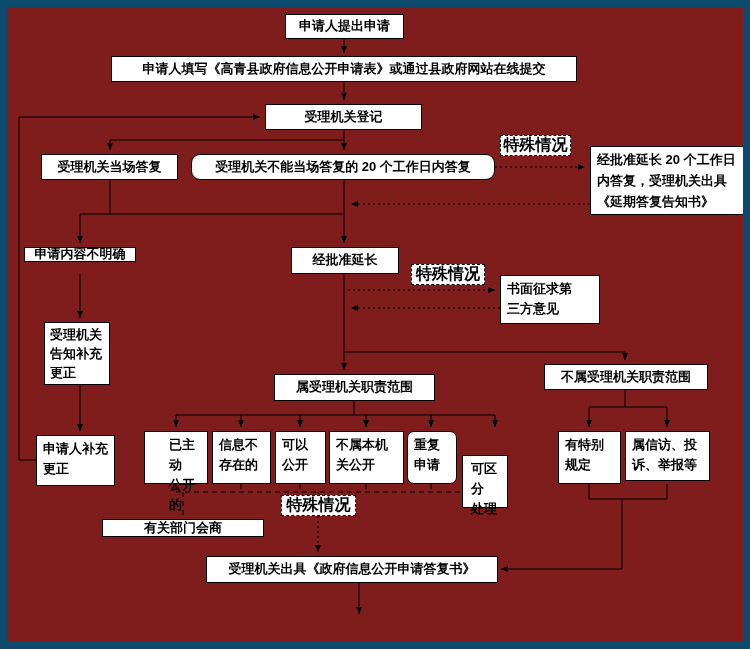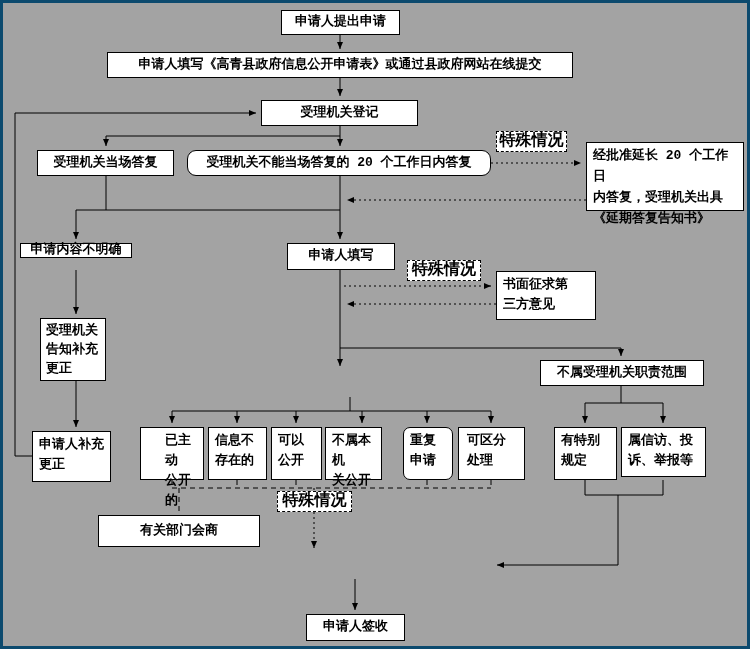--- a/index.html
+++ b/index.html
@@ -1,22 +1,22 @@
 <!DOCTYPE html>
 <html><head>
 <meta charset="utf-8">
 <style>
   html,body{margin:0;padding:0;background:#fff;}
   .stage{
     position:relative;
     width:750px;height:649px;
-    background:#a3a3a3;
-    border:3px solid #0c4a6e;
+    background:#7f1d1d;
+    border:7px solid #0c4a6e;
     box-sizing:border-box;
-    font-family:Liberation Mono, monospace;
+    font-family:Liberation Sans, sans-serif;
     overflow:hidden;
   }
   .connectors{position:absolute;left:0;top:0;width:750px;height:649px;}
   .node{
     position:absolute;
     box-sizing:border-box;
     border:1px solid #000;
     background:#fff;
     font-size:13px;
     font-weight:bold;
@@ -111,43 +111,44 @@
   <div class="node" style="left:278px;top:7px;width:119px;height:25px;">申请人提出申请</div>
   <div class="node" style="left:104px;top:49px;width:466px;height:26px;">申请人填写《高青县政府信息公开申请表》或通过县政府网站在线提交</div>
   <div class="node" style="left:258px;top:97px;width:157px;height:26px;">受理机关登记</div>
   <div class="node" style="left:34px;top:147px;width:137px;height:26px;">受理机关当场答复</div>
   <div class="node" style="left:184px;top:147px;width:304px;height:26px;border-radius:9px;">受理机关不能当场答复的 20 个工作日内答复</div>
   <div class="node dashed" style="left:493px;top:128px;width:71px;height:21px;">特殊情况</div>
   <div class="node multi" style="left:583px;top:139px;width:158px;height:69px;line-height:21px;padding:2px 6px;">经批准延长 20 个工作日
 内答复，受理机关出具
 《延期答复告知书》</div>
   <div class="node" style="left:17px;top:240px;width:112px;height:15px;">申请内容不明确</div>
-  <div class="node" style="left:284px;top:240px;width:108px;height:27px;">申请人填写</div>
+  <div class="node" style="left:284px;top:240px;width:108px;height:27px;">经批准延长</div>
   <div class="node dashed" style="left:404px;top:257px;width:74px;height:21px;">特殊情况</div>
   <div class="node multi" style="left:493px;top:268px;width:100px;height:49px;">书面征求第
 三方意见</div>
   <div class="node multi tight" style="left:37px;top:315px;width:66px;height:63px;">受理机关
 告知补充
 更正</div>
+  <div class="node" style="left:267px;top:367px;width:161px;height:27px;">属受理机关职责范围</div>
   <div class="node" style="left:537px;top:357px;width:164px;height:26px;">不属受理机关职责范围</div>
   <div class="node multi" style="left:29px;top:428px;width:79px;height:51px;">申请人补充
 更正</div>
   <div class="node multi" style="left:137px;top:424px;width:64px;height:53px;padding-left:24px;">已主动
 公开的</div>
   <div class="node multi" style="left:205px;top:424px;width:59px;height:53px;">信息不
 存在的</div>
   <div class="node multi" style="left:268px;top:424px;width:51px;height:53px;">可以
 公开</div>
-  <div class="node multi" style="left:322px;top:424px;width:57px;height:53px;">不属本机
+  <div class="node multi" style="left:322px;top:424px;width:75px;height:53px;">不属本机
 关公开</div>
   <div class="node multi" style="left:400px;top:424px;width:50px;height:53px;border-radius:7px;">重复
 申请</div>
-  <div class="node multi" style="left:455px;top:424px;width:67px;height:53px;padding-left:8px;">可区分
+  <div class="node multi" style="left:455px;top:448px;width:46px;height:53px;padding-left:8px;">可区分
 处理</div>
   <div class="node multi" style="left:551px;top:424px;width:63px;height:53px;">有特别
 规定</div>
   <div class="node multi" style="left:618px;top:424px;width:85px;height:50px;">属信访、投
 诉、举报等</div>
   <div class="node dashed" style="left:274px;top:488px;width:75px;height:21px;">特殊情况</div>
-  <div class="node" style="left:95px;top:512px;width:162px;height:32px;">有关部门会商</div>
-  <div class="node" style="left:303px;top:611px;width:99px;height:27px;">申请人签收</div>
+  <div class="node" style="left:95px;top:512px;width:162px;height:18px;">有关部门会商</div>
+  <div class="node" style="left:199px;top:549px;width:292px;height:27px;">受理机关出具《政府信息公开申请答复书》</div>
 
 </div>
 
 </body></html>

